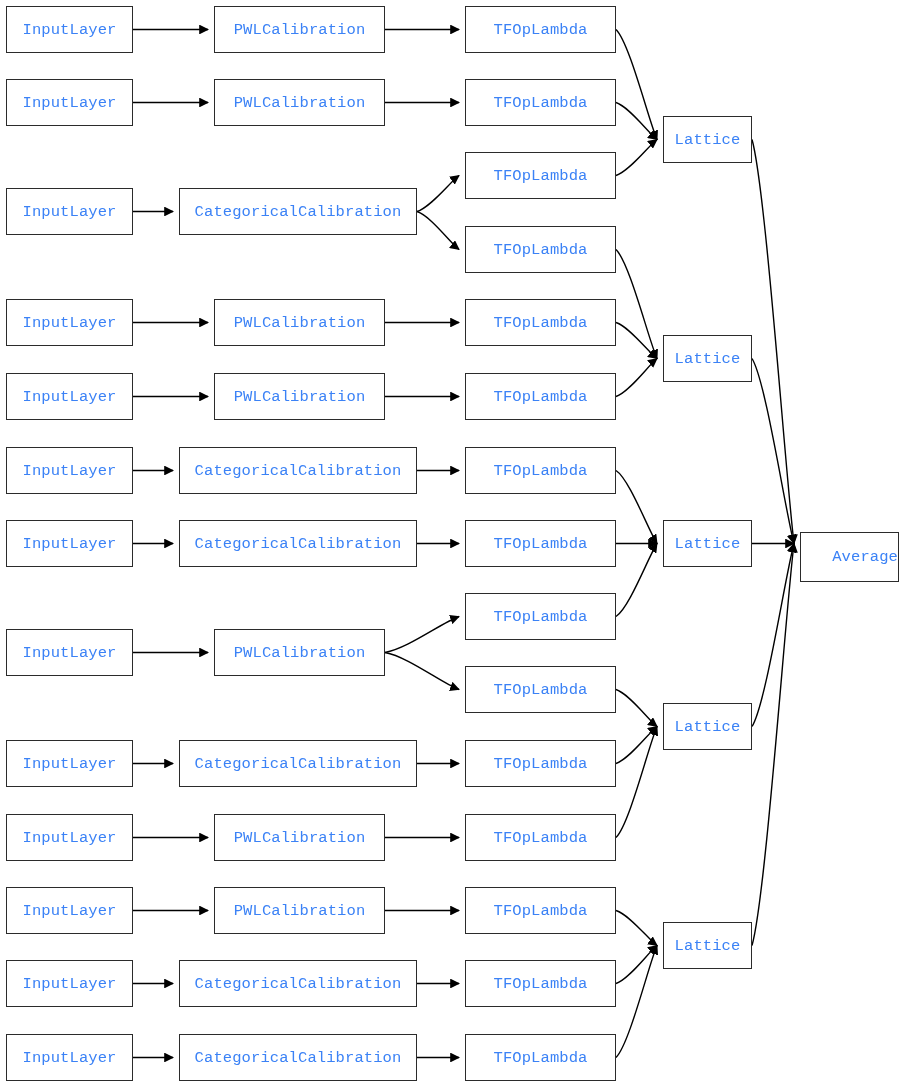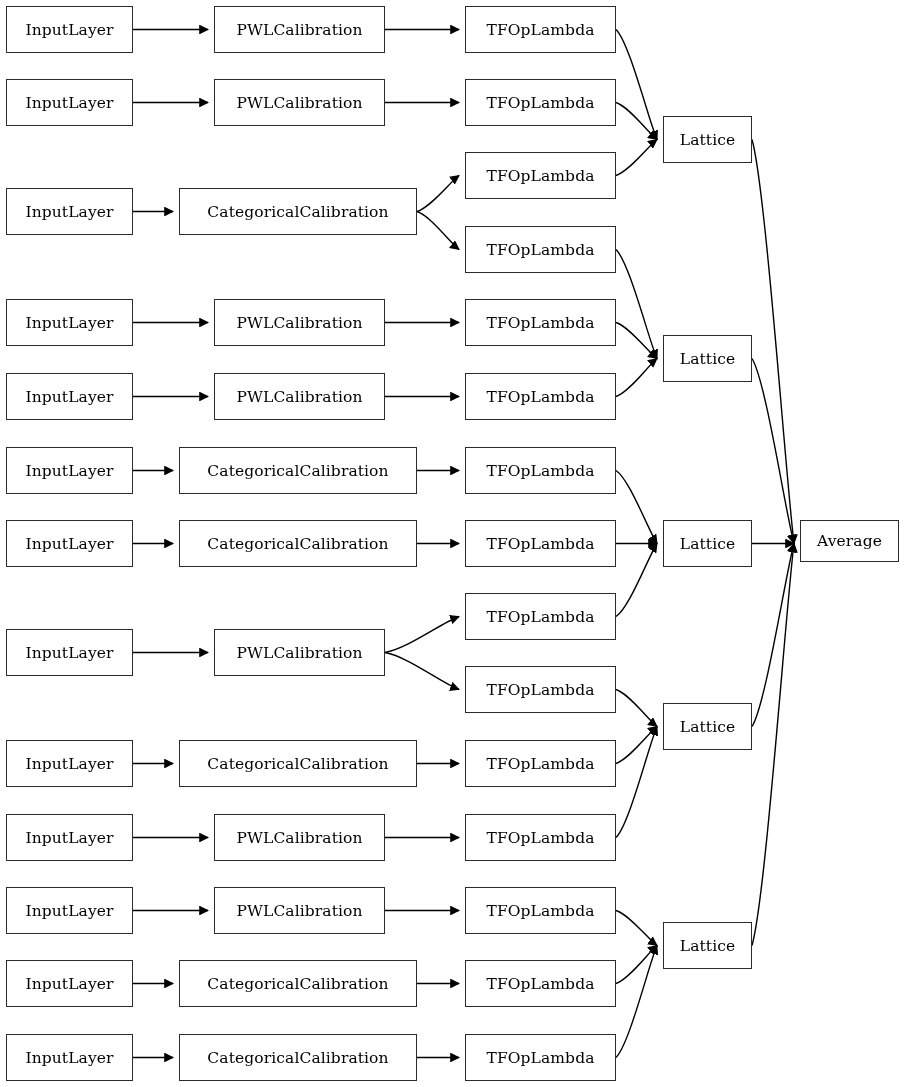--- a/index.html
+++ b/index.html
@@ -25,23 +25,24 @@
   }
   .node {
     position: absolute;
     box-sizing: border-box;
     border: 1px solid #2b2b2b;
     background: #ffffff;
     display: flex;
     align-items: center;
     justify-content: center;
     font-size: 15.5px;
-    color: #000000;
+    color: #3b82f6;
     white-space: nowrap;
     letter-spacing: 0.1px;
+    font-family: Liberation Mono, monospace;
   }
 </style>
 </head>
 <body>
 
 <div id="canvas">
   <svg id="edges" viewBox="0 0 905 1087">
     <defs>
       <marker id="arrow" viewBox="0 0 10 10" refX="9" refY="5" markerWidth="7" markerHeight="7" orient="auto-start-reverse">
         <path d="M 0 0 L 10 5 L 0 10 z" fill="#000000"></path>
@@ -230,17 +231,17 @@
       </div>
       <div class="node" style="left: 663px; top: 520px; width: 89px; height: 47px;">
         <span>Lattice</span>
       </div>
       <div class="node" style="left: 663px; top: 703px; width: 89px; height: 47px;">
         <span>Lattice</span>
       </div>
       <div class="node" style="left: 663px; top: 922px; width: 89px; height: 47px;">
         <span>Lattice</span>
       </div>
-      <div class="node" style="left: 800px; top: 520px; width: 99px; height: 42px;">
+      <div class="node" style="left: 800px; top: 532px; width: 99px; height: 50px; justify-content: flex-end;">
         <span>Average</span>
       </div>
     </div>
 </div>
 
 </body></html>

